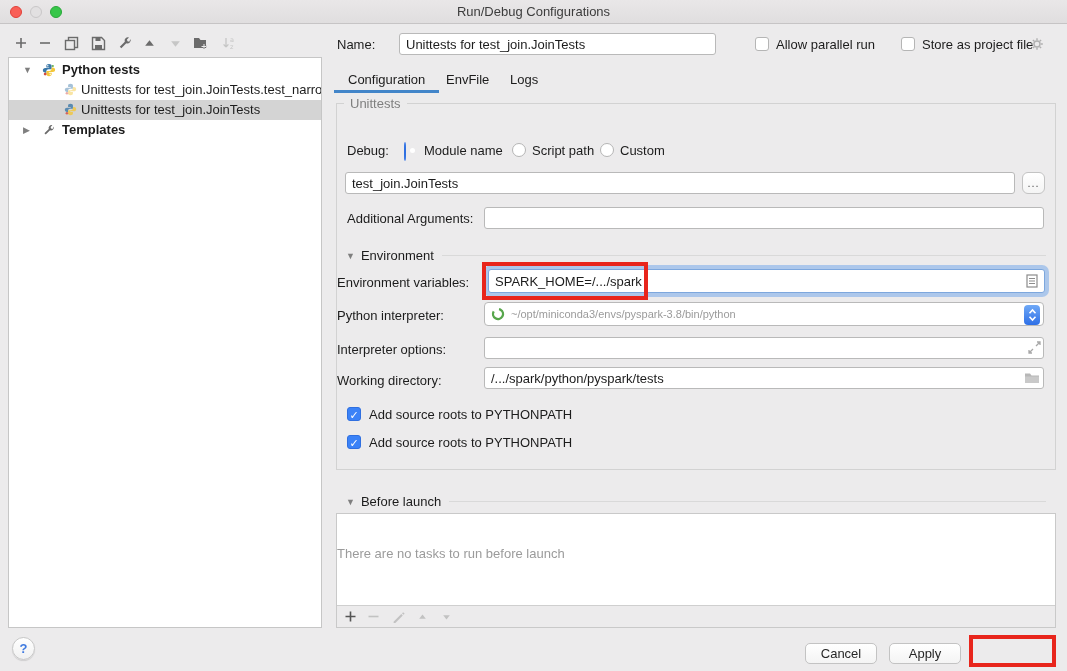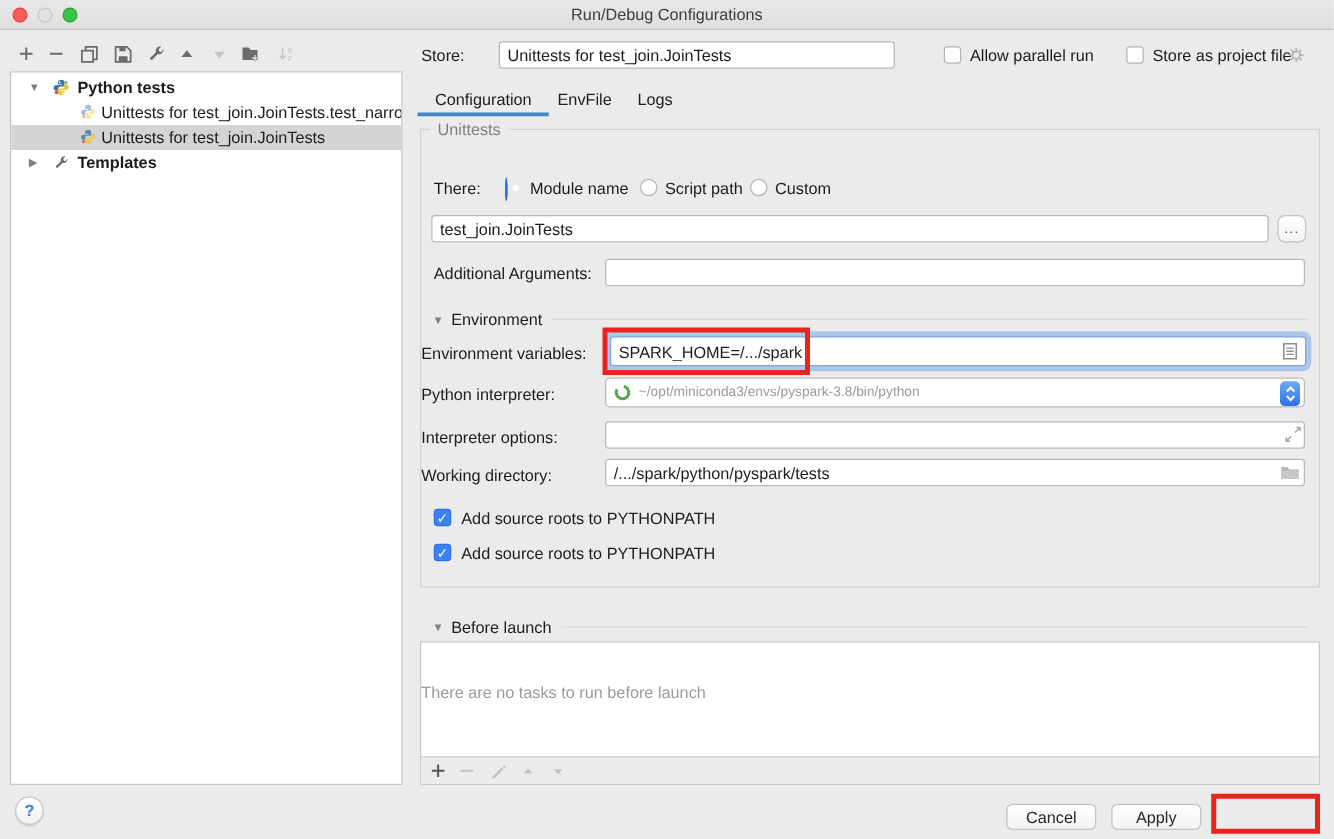--- a/index.html
+++ b/index.html
@@ -182,21 +182,21 @@
     <span class="t-icon" style="left:33px; top:4px">
       <svg width="13" height="13" viewBox="0 0 16 16">
           <path d="M14.5 3.2a3.6 3.6 0 0 1-4.6 4.5L4.6 13 3 11.4l5.3-5.3a3.6 3.6 0 0 1 4.5-4.6L10.6 3.7l.5 1.9 1.9.5z" fill="#6b6b6b"></path>
         </svg>
     </span>
     <span class="t-label bold" style="left:53px">Templates</span>
   </div>
 </div>
 
 
-<span class="abs lbl" style="left:337px; top:37px">Store:</span>
+<span class="abs lbl" style="left:337px; top:37px">Name:</span>
 <input class="abs field" style="left: 399px; top: 33px; width: 317px; height: 22px;" value="Unittests for test_join.JoinTests">
 <span class="abs cb" style="left:755px; top:37px"></span>
 <span class="abs lbl" style="left:776px; top:37px">Allow parallel run</span>
 <span class="abs cb" style="left:901px; top:37px"></span>
 <span class="abs lbl" style="left:922px; top:37px">Store as project file</span>
 <span class="abs" style="left:1029px; top:36px">
   <svg width="16" height="16" viewBox="0 0 16 16">
       <g stroke="#b0b0b0" stroke-width="1.4" fill="none">
         <circle cx="8" cy="8" r="3"></circle>
         <path d="M8 2.2v2M8 11.8v2M2.2 8h2M11.8 8h2M3.9 3.9l1.4 1.4M10.7 10.7l1.4 1.4M12.1 3.9l-1.4 1.4M5.3 10.7l-1.4 1.4"></path>
@@ -210,21 +210,21 @@
 <div class="tab" style="left:432px">
   <span>EnvFile</span></div>
 <div class="tab" style="left:496px">
   <span>Logs</span></div>
 
 
 <div class="abs group-box" style="left:336px; top:103px; width:720px; height:367px"></div>
 <span class="group-label" style="left:344px; top:96px">Unittests</span>
 
 
-<span class="abs lbl" style="left:347px; top:143px">There:</span>
+<span class="abs lbl" style="left:347px; top:143px">Debug:</span>
 <span class="abs radio sel" style="left:404px; top:143px"></span>
 <span class="abs lbl" style="left:424px; top:143px">Module name</span>
 <span class="abs radio" style="left:512px; top:143px"></span>
 <span class="abs lbl" style="left:532px; top:143px">Script path</span>
 <span class="abs radio" style="left:600px; top:143px"></span>
 <span class="abs lbl" style="left:620px; top:143px">Custom</span>
 
 
 <input class="abs field" style="left: 345px; top: 172px; width: 670px; height: 22px;" value="test_join.JoinTests">
 <button class="abs" style="left:1022px; top:172px; width:23px; height:22px; border:1px solid #c3c3c3; border-radius:6px; background:linear-gradient(#fff,#f4f4f4); font-size:11px; color:#555; letter-spacing:1px; line-height:14px">...</button>

